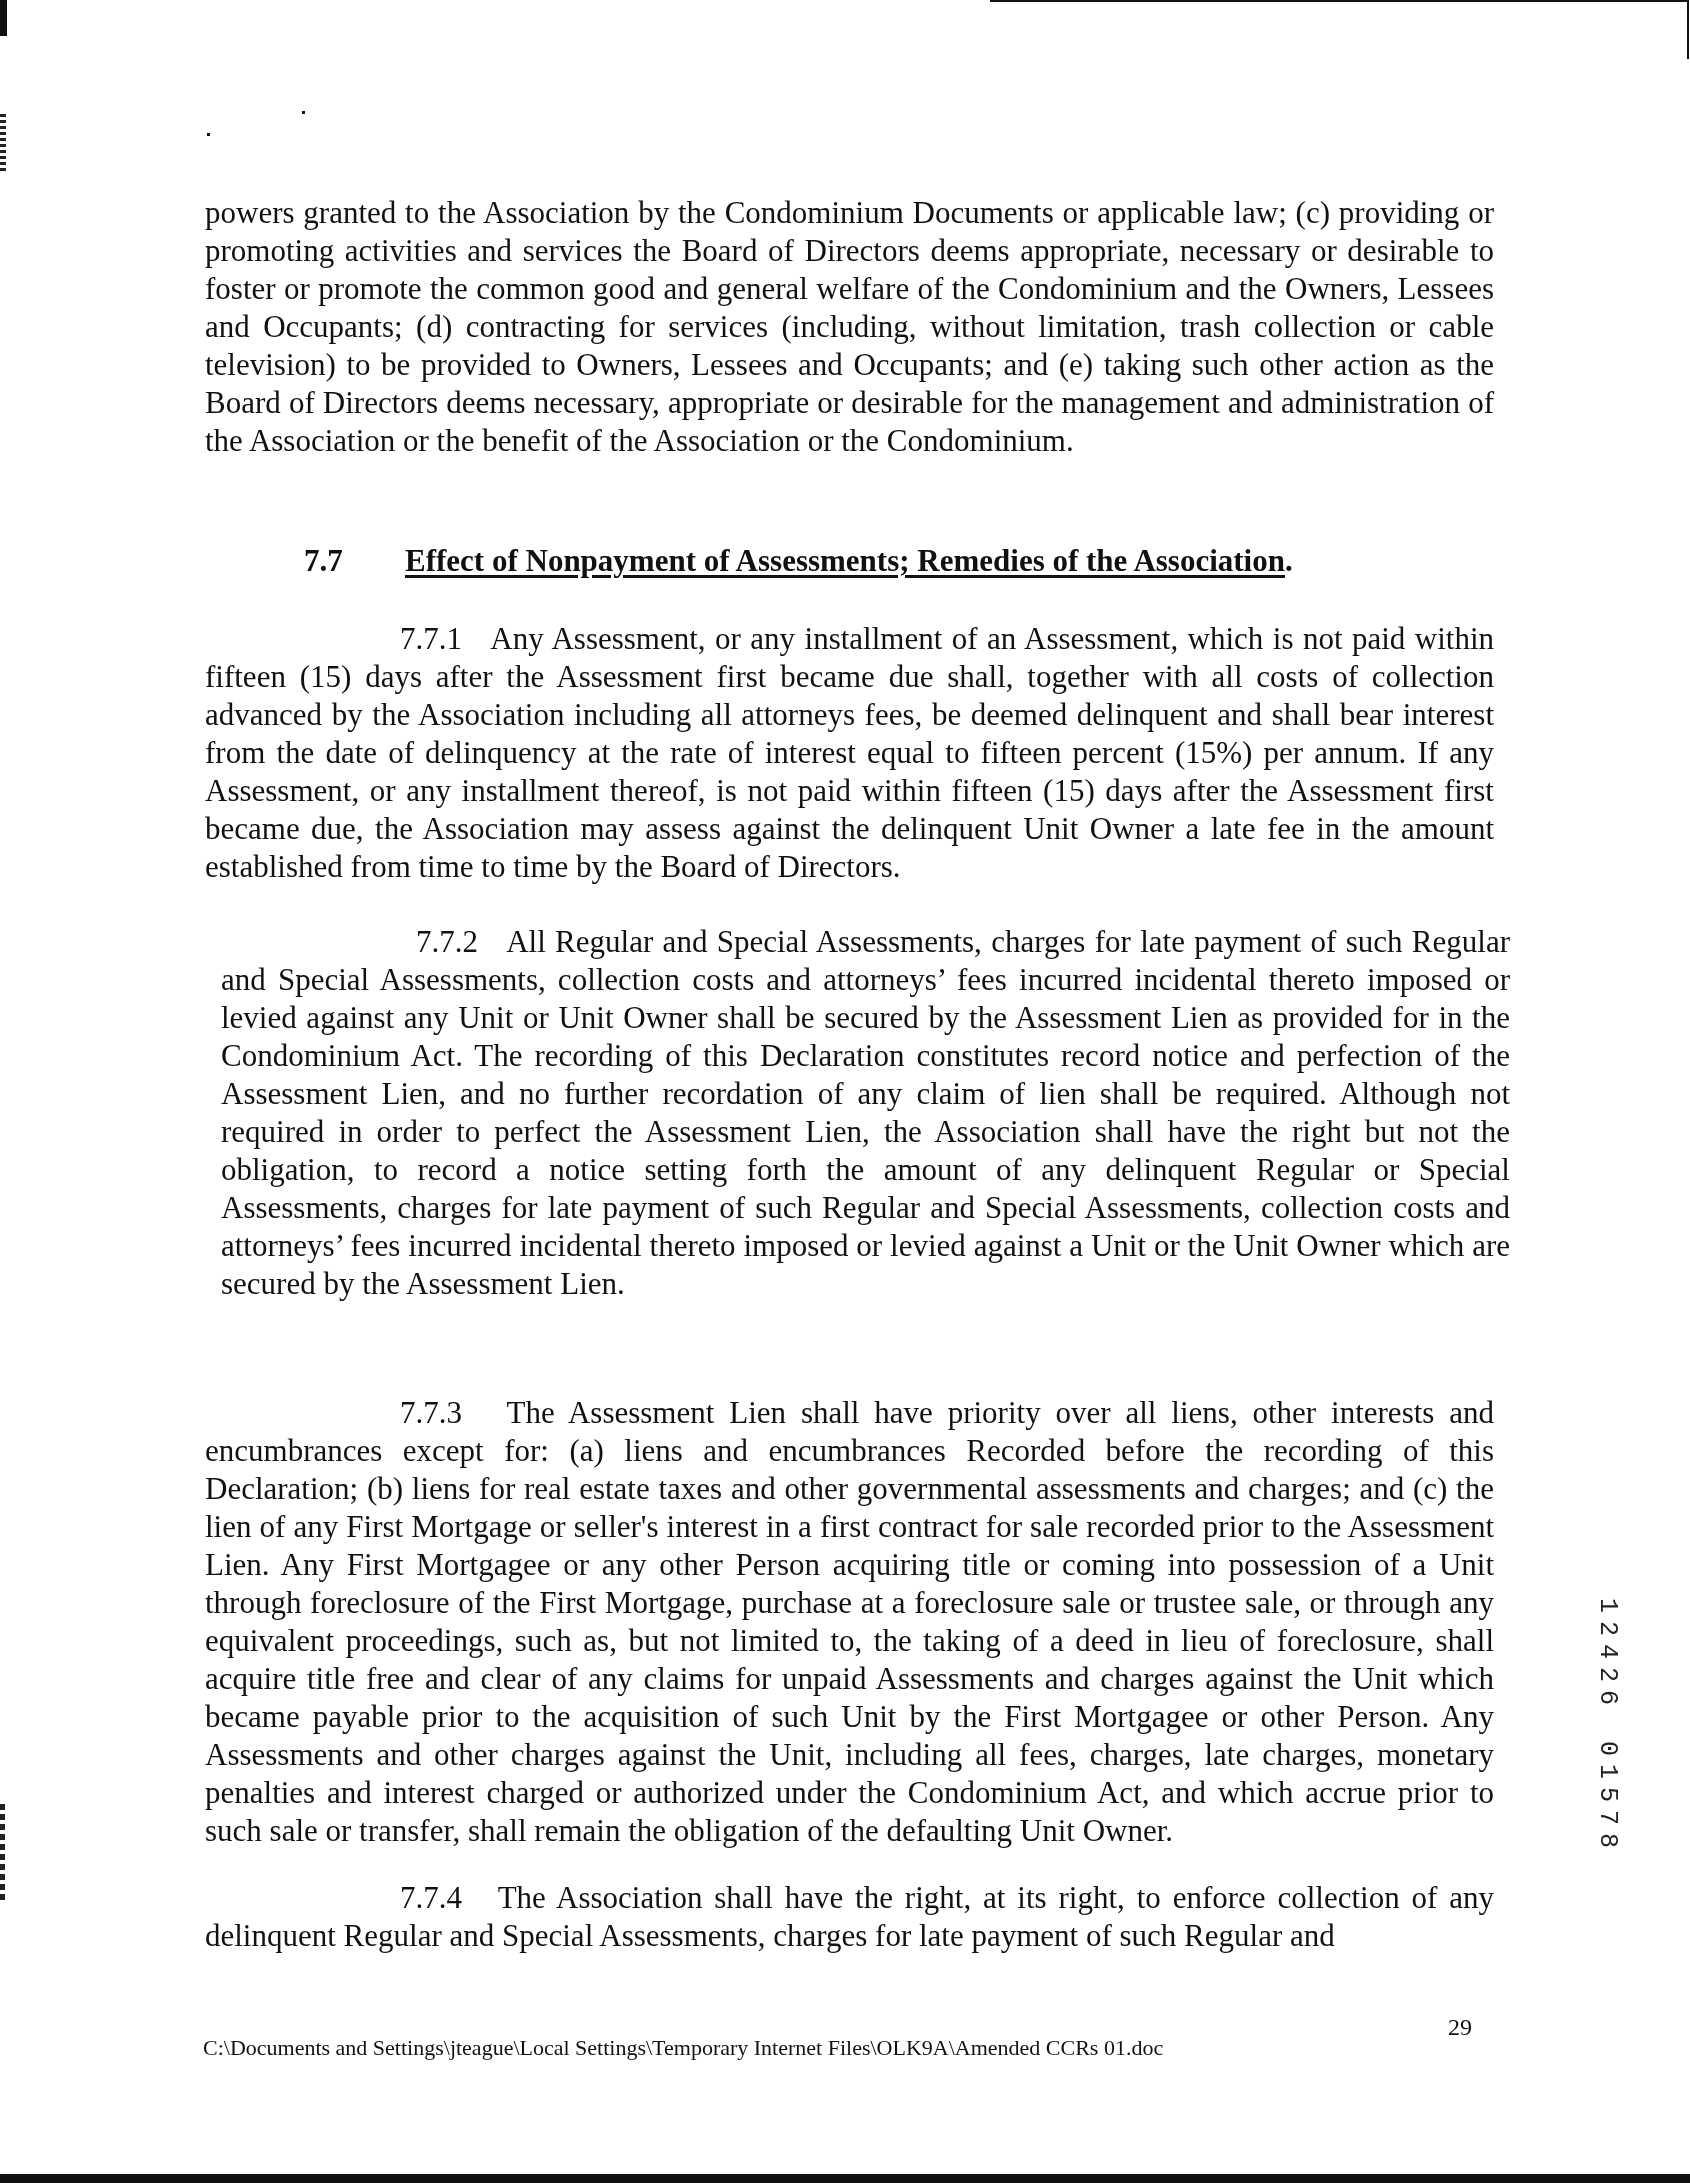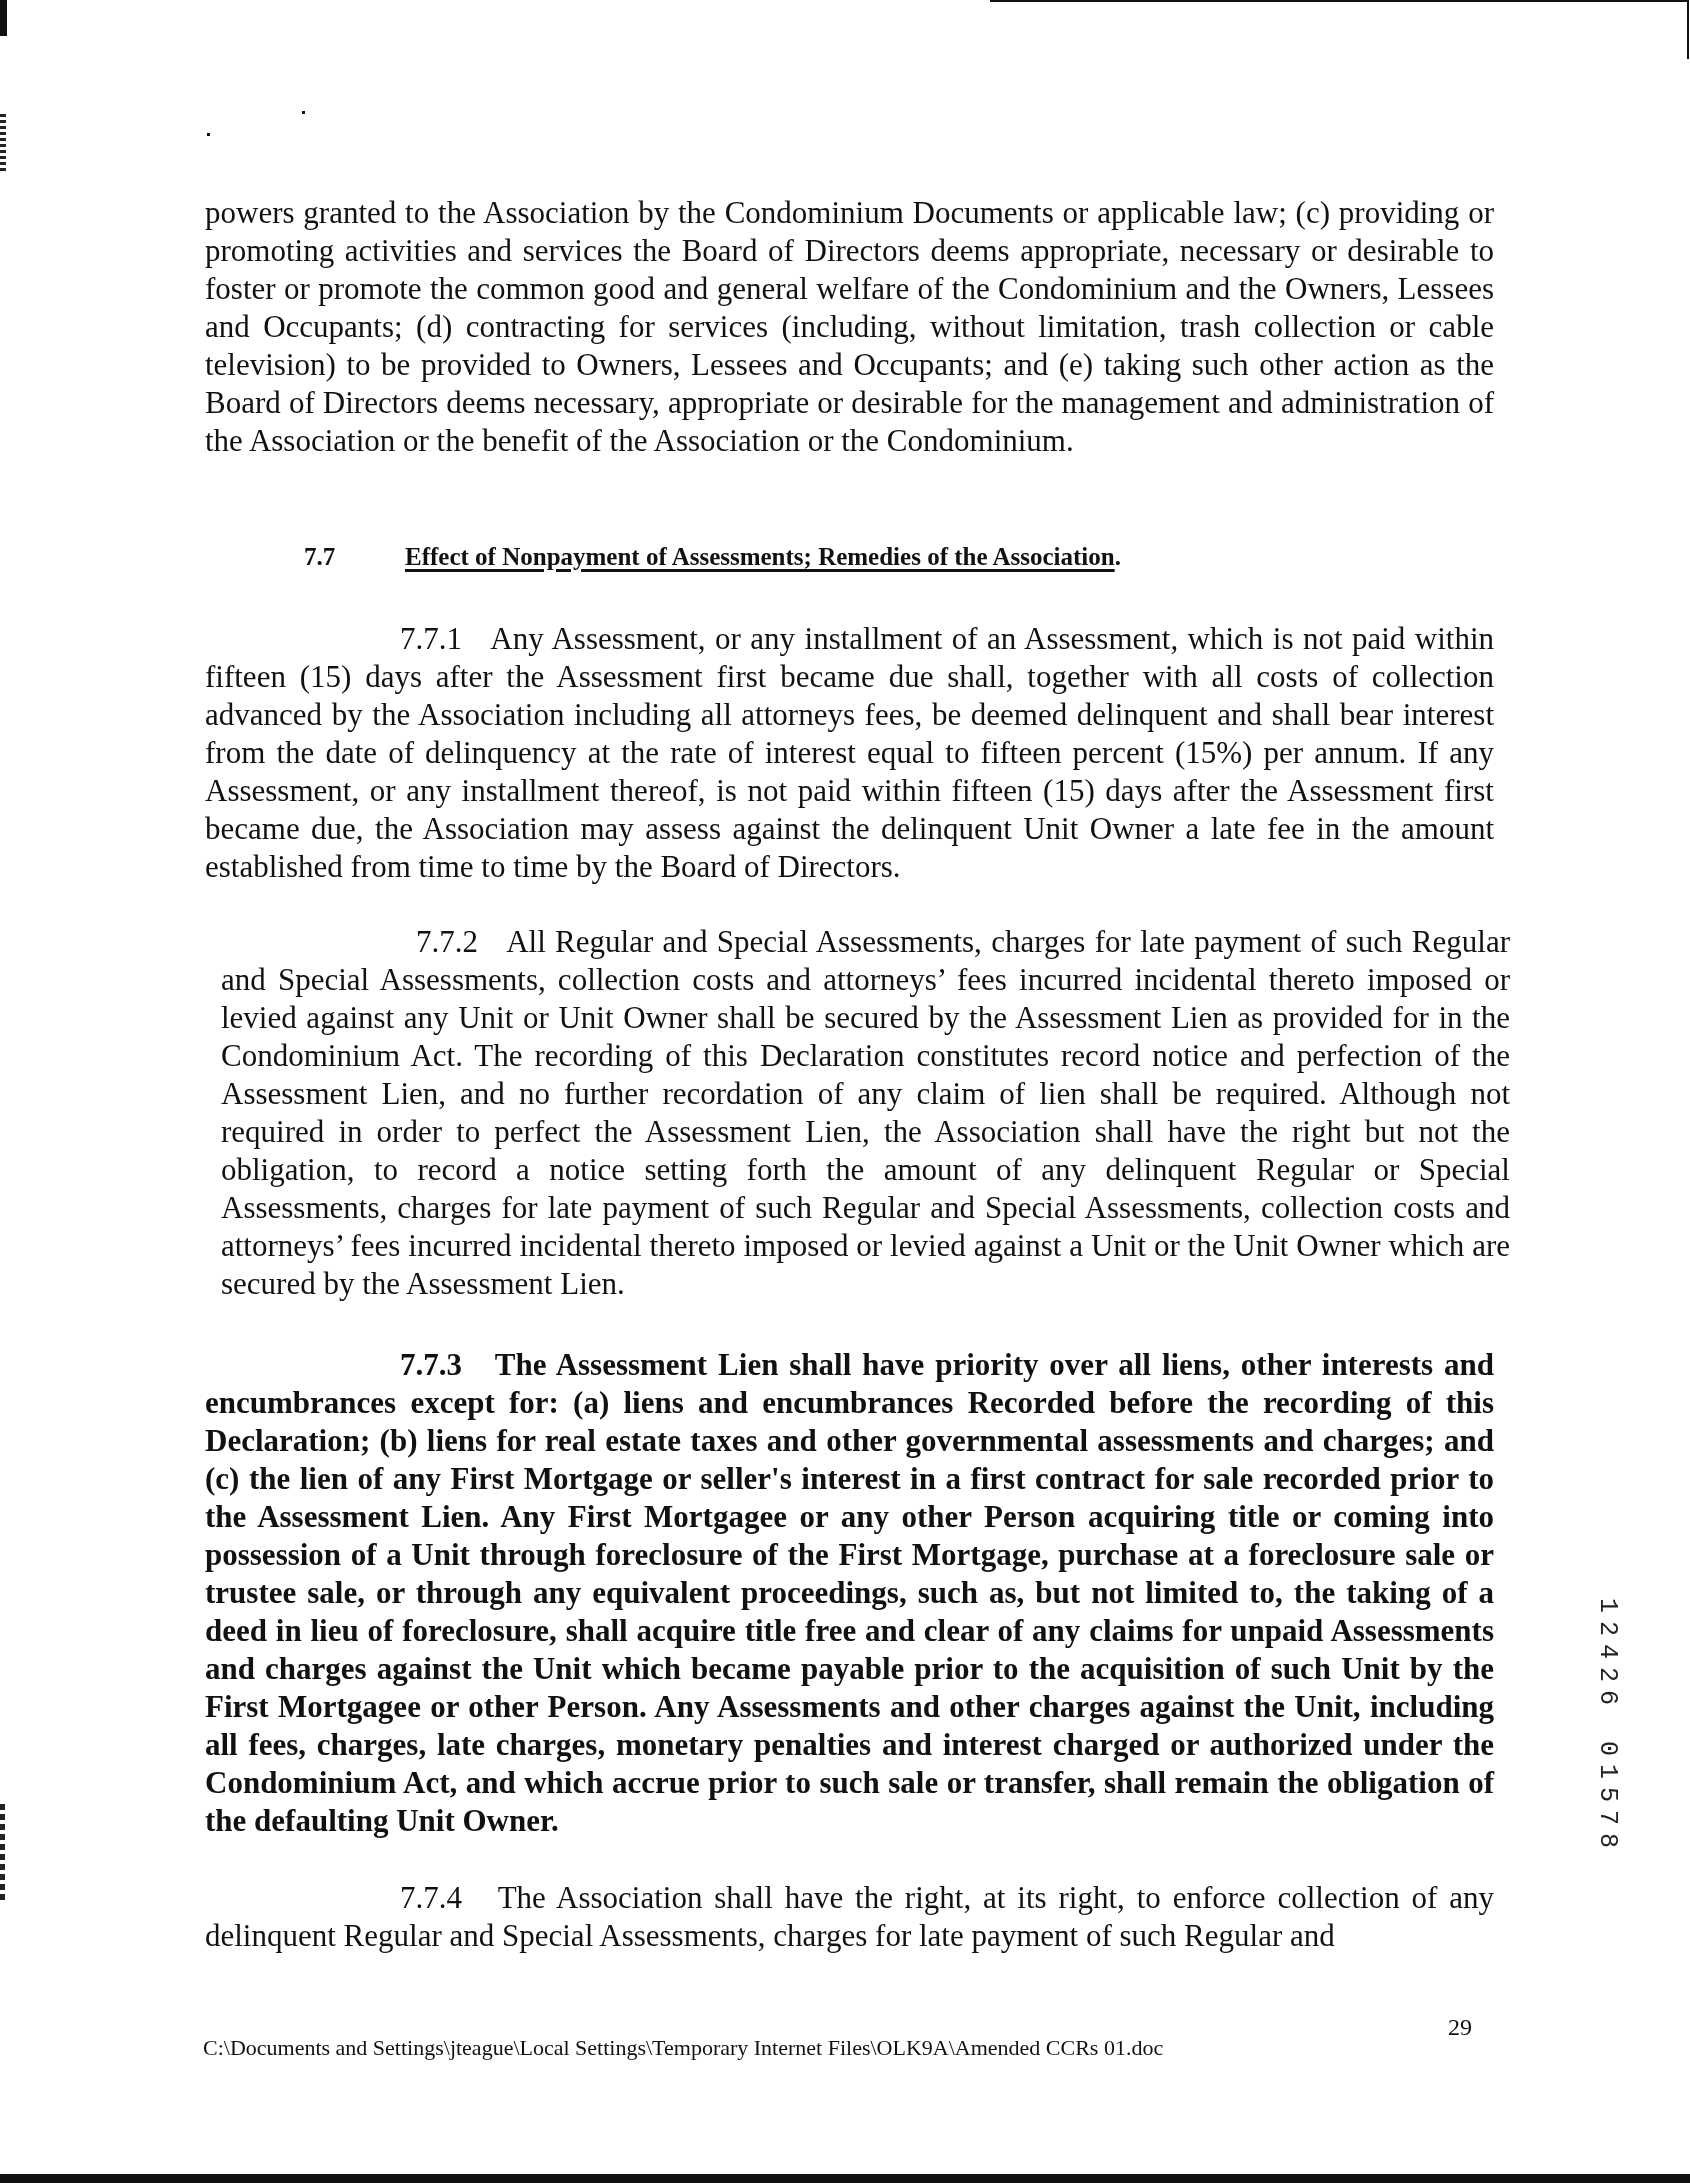--- a/index.html
+++ b/index.html
@@ -30,21 +30,21 @@
     }
     .speck { position: absolute; width: 3px; height: 3px; background: #111; }
 
     .text-block {
       position: absolute; left: 205px; width: 1289px;
       font-size: 31px; line-height: 38px; text-align: justify;
     }
     .para-indent { text-indent: 195px; }
     .section-heading {
       position: absolute; left: 304px; top: 543px;
-      font-size: 25px; font-weight: bold; white-space: nowrap;
+      font-size: 31px; font-weight: bold; white-space: nowrap;
     }
     .section-heading .num { display: inline-block; width: 101px; }
     .section-heading .title { text-decoration: underline; text-decoration-thickness: 3px; text-underline-offset: 4px; }
     .footer-path {
       position: absolute; left: 203px; top: 2020px; font-size: 22px; white-space: nowrap; margin-top: 15px;
     }
     .footer-page {
       position: absolute; left: 1448px; top: 2014px; font-size: 24px;
     }
     .side-stamp {
@@ -75,21 +75,21 @@
 </div>
 
 <div class="text-block para-indent" style="top:620px;">
   <span>7.7.1</span>&nbsp;&nbsp;&nbsp;<span>Any Assessment, or any installment of an Assessment, which is not paid within fifteen (15) days after the Assessment first became due shall, together with all costs of collection advanced by the Association including all attorneys fees, be deemed delinquent and shall bear interest from the date of delinquency at the rate of interest equal to fifteen percent (15%) per annum.  If any Assessment, or any installment thereof, is not paid within fifteen (15) days after the Assessment first became due, the Association may assess against the delinquent Unit Owner a late fee in the amount established from time to time by the Board of Directors.</span>
 </div>
 
 <div class="text-block para-indent" style="top:923px;margin-left:16px;">
   <span>7.7.2</span>&nbsp;&nbsp;&nbsp;<span>All Regular and Special Assessments, charges for late payment of such Regular and Special Assessments, collection costs and attorneys’ fees incurred incidental thereto imposed or levied against any Unit or Unit Owner shall be secured by the Assessment Lien as provided for in the Condominium Act.  The recording of this Declaration constitutes record notice and perfection of the Assessment Lien, and no further recordation of any claim of lien shall be required.  Although not required in order to perfect the Assessment Lien, the Association shall have the right but not the obligation, to record a notice setting forth the amount of any delinquent Regular or Special Assessments, charges for late payment of such Regular and Special Assessments, collection costs and attorneys’ fees incurred incidental thereto imposed or levied against a Unit or the Unit Owner which are secured by the Assessment Lien.</span>
 </div>
 
-<div class="text-block para-indent" style="top:1346px;font-weight:bold;">
+<div class="text-block para-indent" style="top:1394px;">
   <span>7.7.3</span>&nbsp;&nbsp;&nbsp;<span>The Assessment Lien shall have priority over all liens, other interests and encumbrances except for:  (a) liens and encumbrances Recorded before the recording of this Declaration; (b) liens for real estate taxes and other governmental assessments and charges; and (c) the lien of any First Mortgage or seller's interest in a first contract for sale recorded prior to the Assessment Lien.  Any First Mortgagee or any other Person acquiring title or coming into possession of a Unit through foreclosure of the First Mortgage, purchase at a foreclosure sale or trustee sale, or through any equivalent proceedings, such as, but not limited to, the taking of a deed in lieu of foreclosure, shall acquire title free and clear of any claims for unpaid Assessments and charges against the Unit which became payable prior to the acquisition of such Unit by the First Mortgagee or other Person.  Any Assessments and other charges against the Unit, including all fees, charges, late charges, monetary penalties and interest charged or authorized under the Condominium Act, and  which accrue prior to such sale or transfer, shall remain the obligation of the defaulting Unit Owner.</span>
 </div>
 
 <div class="text-block para-indent" style="top:1879px;">
   <span>7.7.4</span>&nbsp;&nbsp;&nbsp;<span>The Association shall have the right, at its right, to enforce collection of any delinquent Regular and Special Assessments, charges for late payment of such Regular and</span>
 </div>
 
 <div class="side-stamp">
   <span>1</span>
   <span>2</span>

